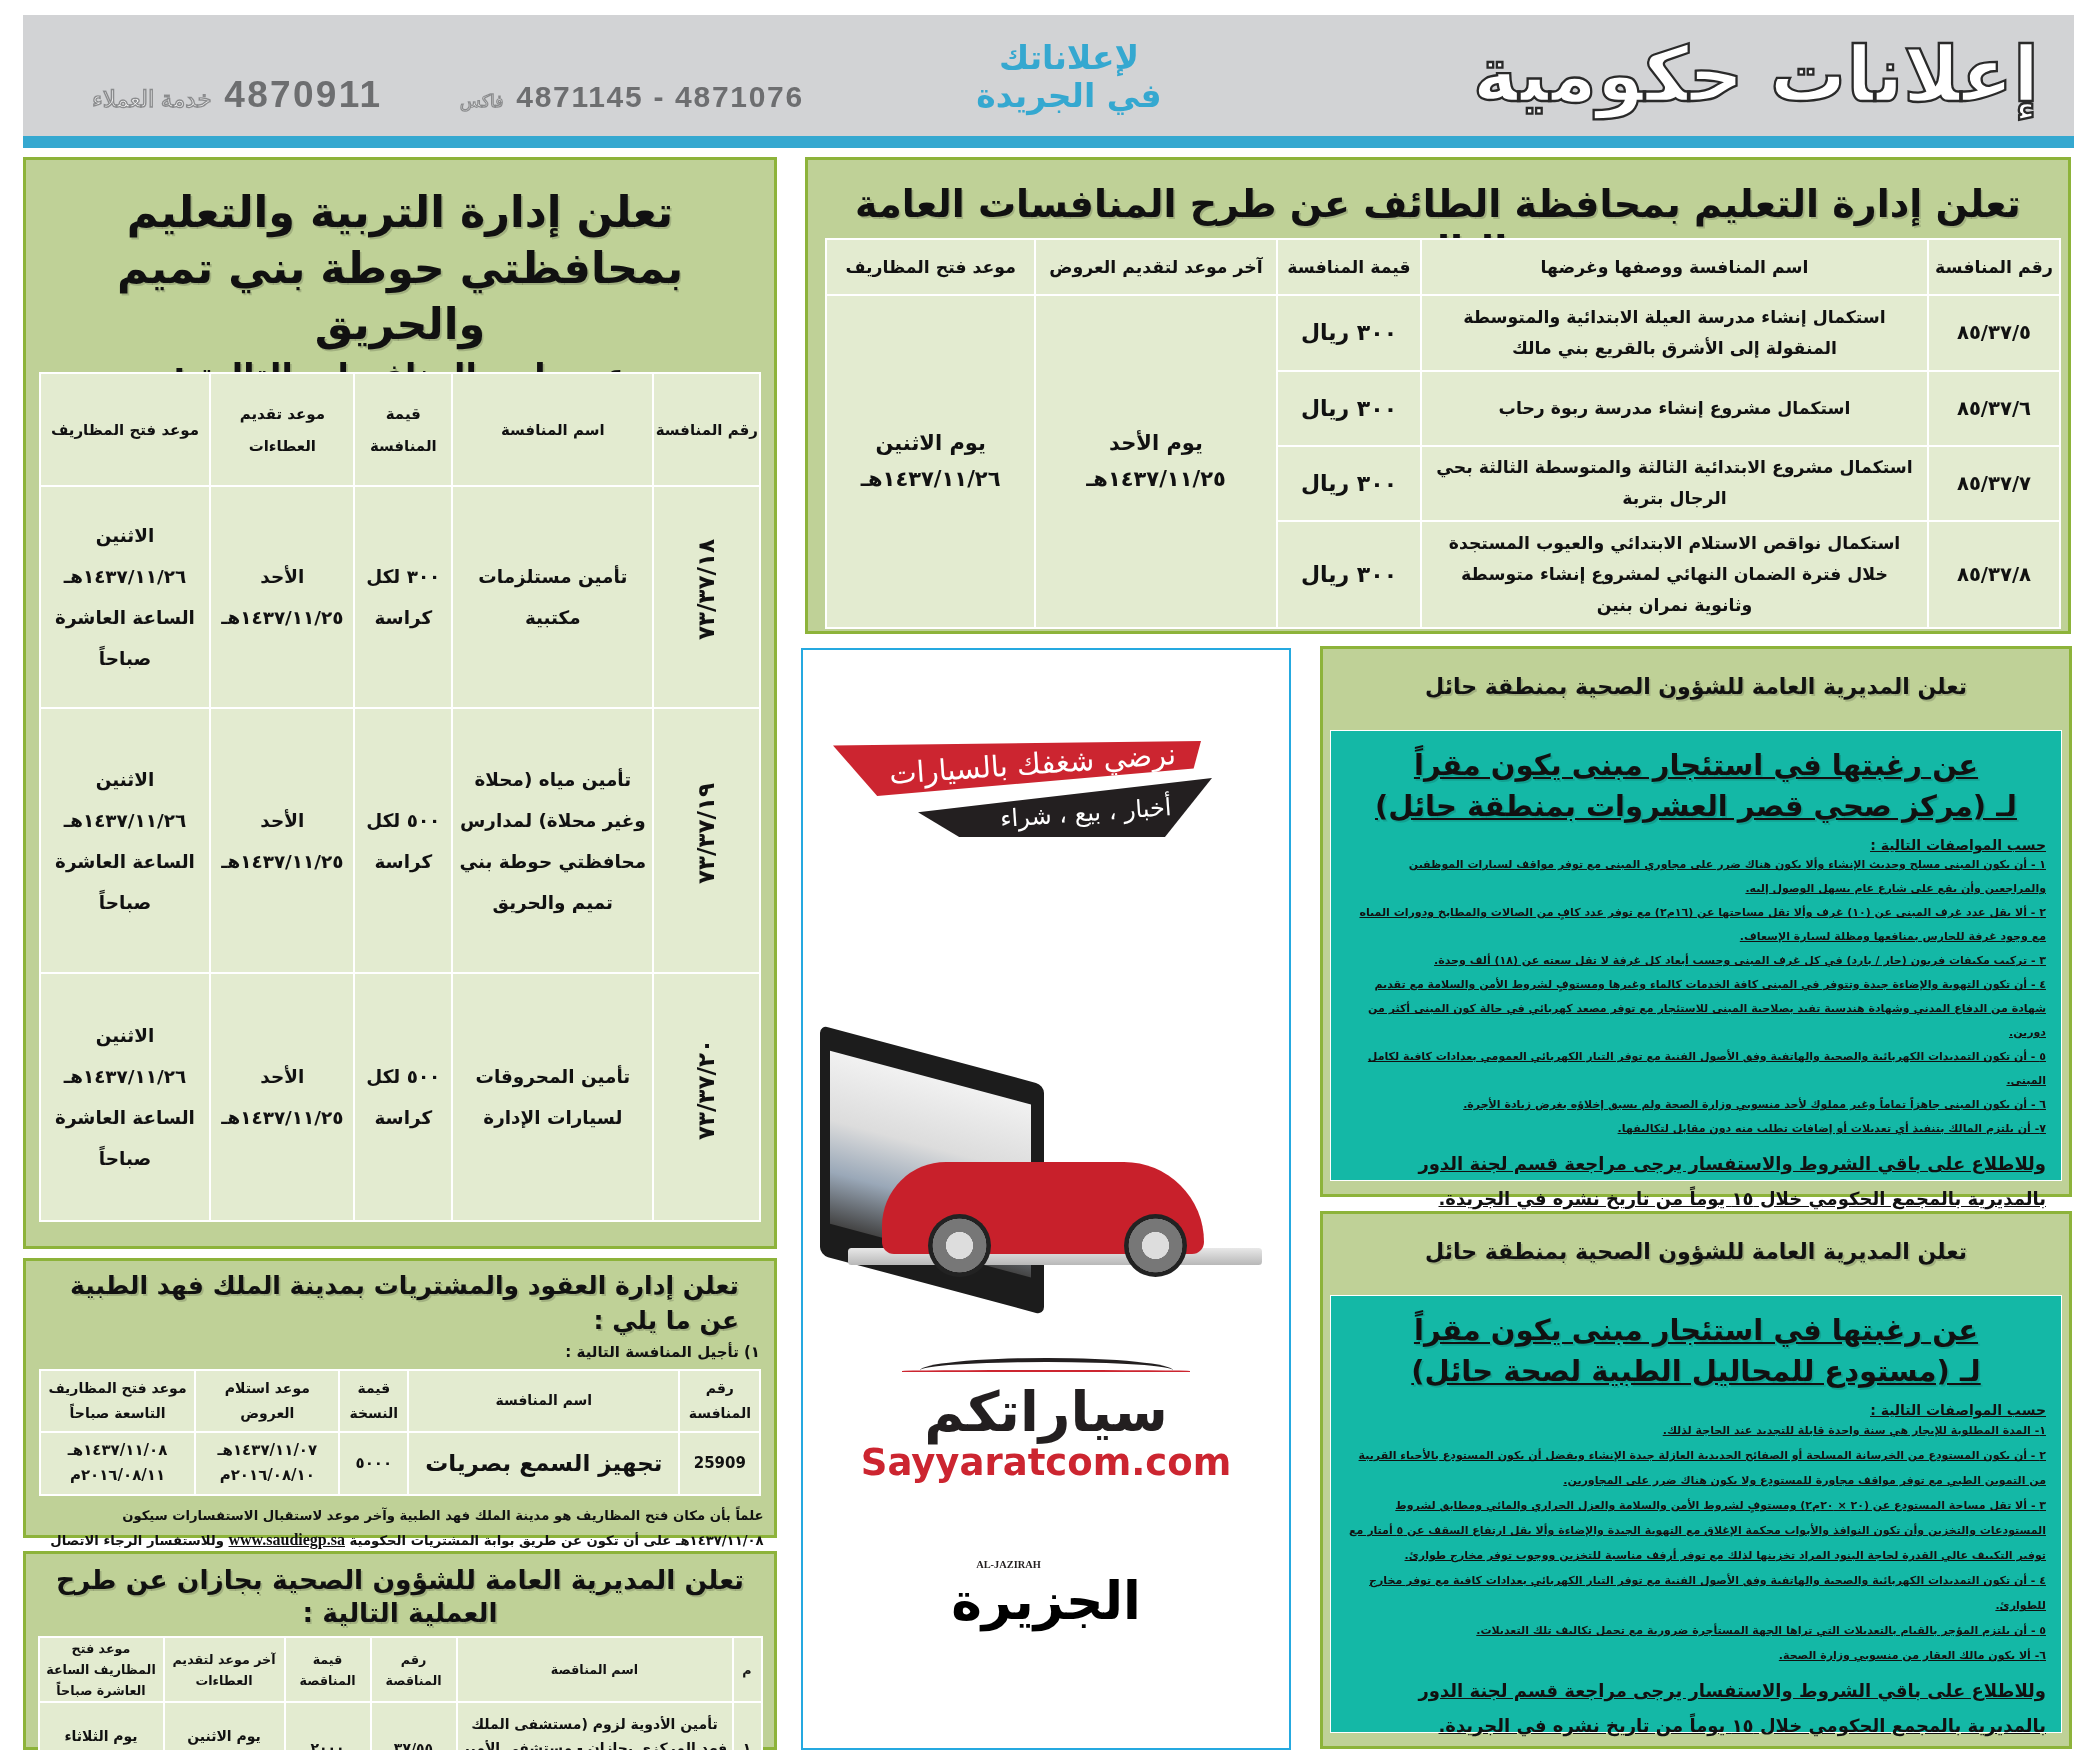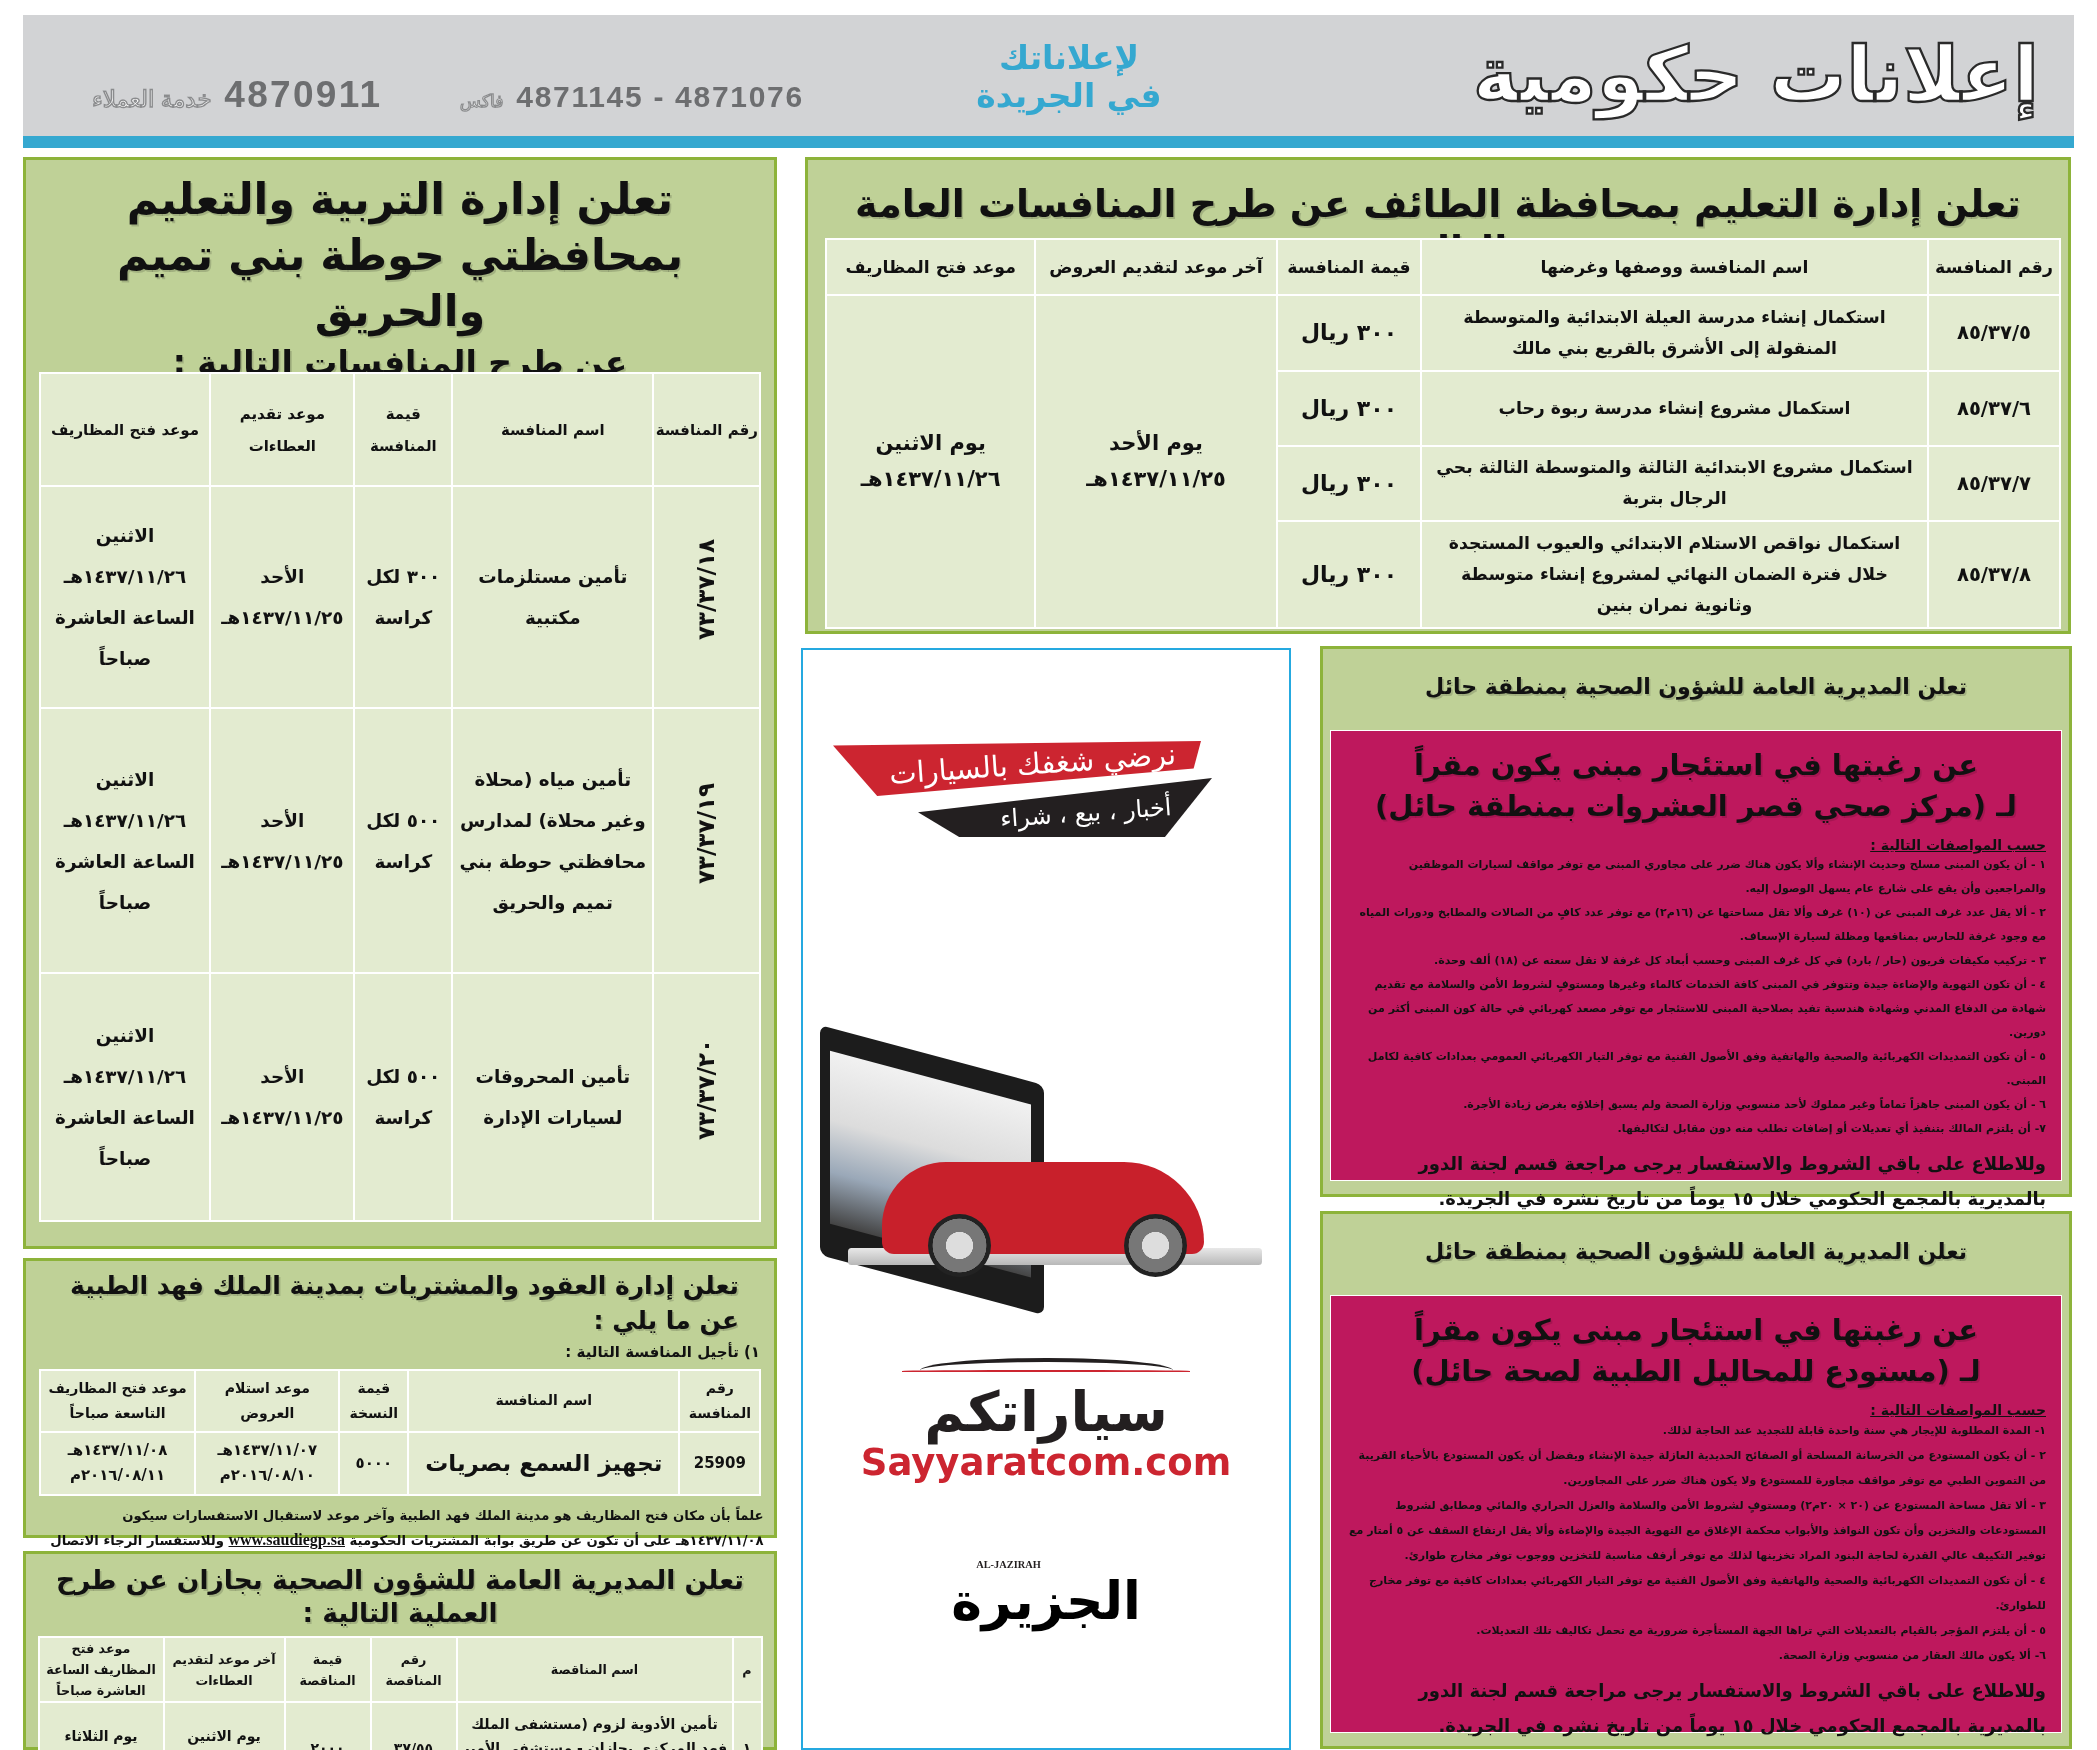--- a/index.html
+++ b/index.html
@@ -14,39 +14,39 @@
   .header-contact { position: absolute; left: 69px; top: 59px; display: flex; flex-direction: row-reverse; align-items: baseline; gap: 12.7px; color: #6d6e70; font-family: "Liberation Sans", sans-serif; font-weight: bold; }
   .header-contact .lbl { font-size: 23px; color: #ffffff; -webkit-text-stroke: 0.6px #8a8b8d; }
   .header-contact .num-big { font-size: 37px; font-family: "Liberation Sans", sans-serif; letter-spacing: 2.3px; }
   .header-contact .num { font-size: 30px; letter-spacing: 1.7px; }
   .header-contact .lbl-sm { font-size: 17.3px; color: #ffffff; -webkit-text-stroke: 0.6px #8a8b8d; }
   .header-contact .gap { width: 52px; }
 
   
   .panel { position: absolute; background: #bfd197; border: 3.5px solid #8db33a; }
   .panel-title { text-align: center; font-weight: bold; color: #111; text-shadow: 1.7px 1.7px 0 rgba(0,0,0,0.15); }
-  .inner { background: #be185d; border: 1.7px solid #ffffff; }
+  .inner { background: #14b8a6; border: 1.7px solid #ffffff; text-decoration: underline; }
 
   table.t { border-collapse: collapse; width: 100%; background: #e3ebd0; }
   table.t th, table.t td { border: 2.3px solid #ffffff; text-align: center; vertical-align: middle; font-weight: bold; color: #111; }
 
   
   #p-taif { left: 805px; top: 157px; width: 1266px; height: 477px; }
   #p-taif .panel-title { font-size: 38px; line-height: 46px; padding-top: 21px; height: 81px; }
   #p-taif .tbl-wrap { position: absolute; left: 17.3px; right: 7px; top: 78px; }
   #p-taif th { font-size: 17.3px; height: 56px; }
   #p-taif td { font-size: 17.3px; line-height: 31px; }
   #p-taif td.name { height: 75px; padding: 5.8px 9.2px; }
   #p-taif td.price { font-size: 22px; border-radius: 11px; }
   #p-taif td.num { font-size: 19.6px; }
   #p-taif td.date { font-size: 21px; line-height: 36px; }
 
   
   #p-hawtat { left: 23px; top: 157px; width: 754px; height: 1092px; }
-  #p-hawtat .panel-title { font-size: 43px; line-height: 56px; padding-top: 11px; }
+  #p-hawtat .panel-title { font-size: 43px; line-height: 56px; padding-top: 24px; }
   #p-hawtat .sub-title { text-align: center; font-weight: bold; font-size: 33px; margin-top: 3.5px; text-shadow: 1.7px 1.7px 0 rgba(0,0,0,0.15); }
   #p-hawtat .tbl-wrap { position: absolute; left: 12.7px; right: 12.7px; top: 212px; }
   #p-hawtat th { font-size: 15px; height: 113px; line-height: 32px; }
   #p-hawtat td { font-size: 18.4px; line-height: 41px; }
   #p-hawtat td.rot { width: 107px; }
   #p-hawtat td.rot span { display: inline-block; writing-mode: vertical-rl; transform: rotate(180deg); font-size: 23px; }
   #p-hawtat tr.r1 td { height: 222px; }
   #p-hawtat tr.r2 td { height: 265px; }
   #p-hawtat tr.r3 td { height: 248px; }
 

